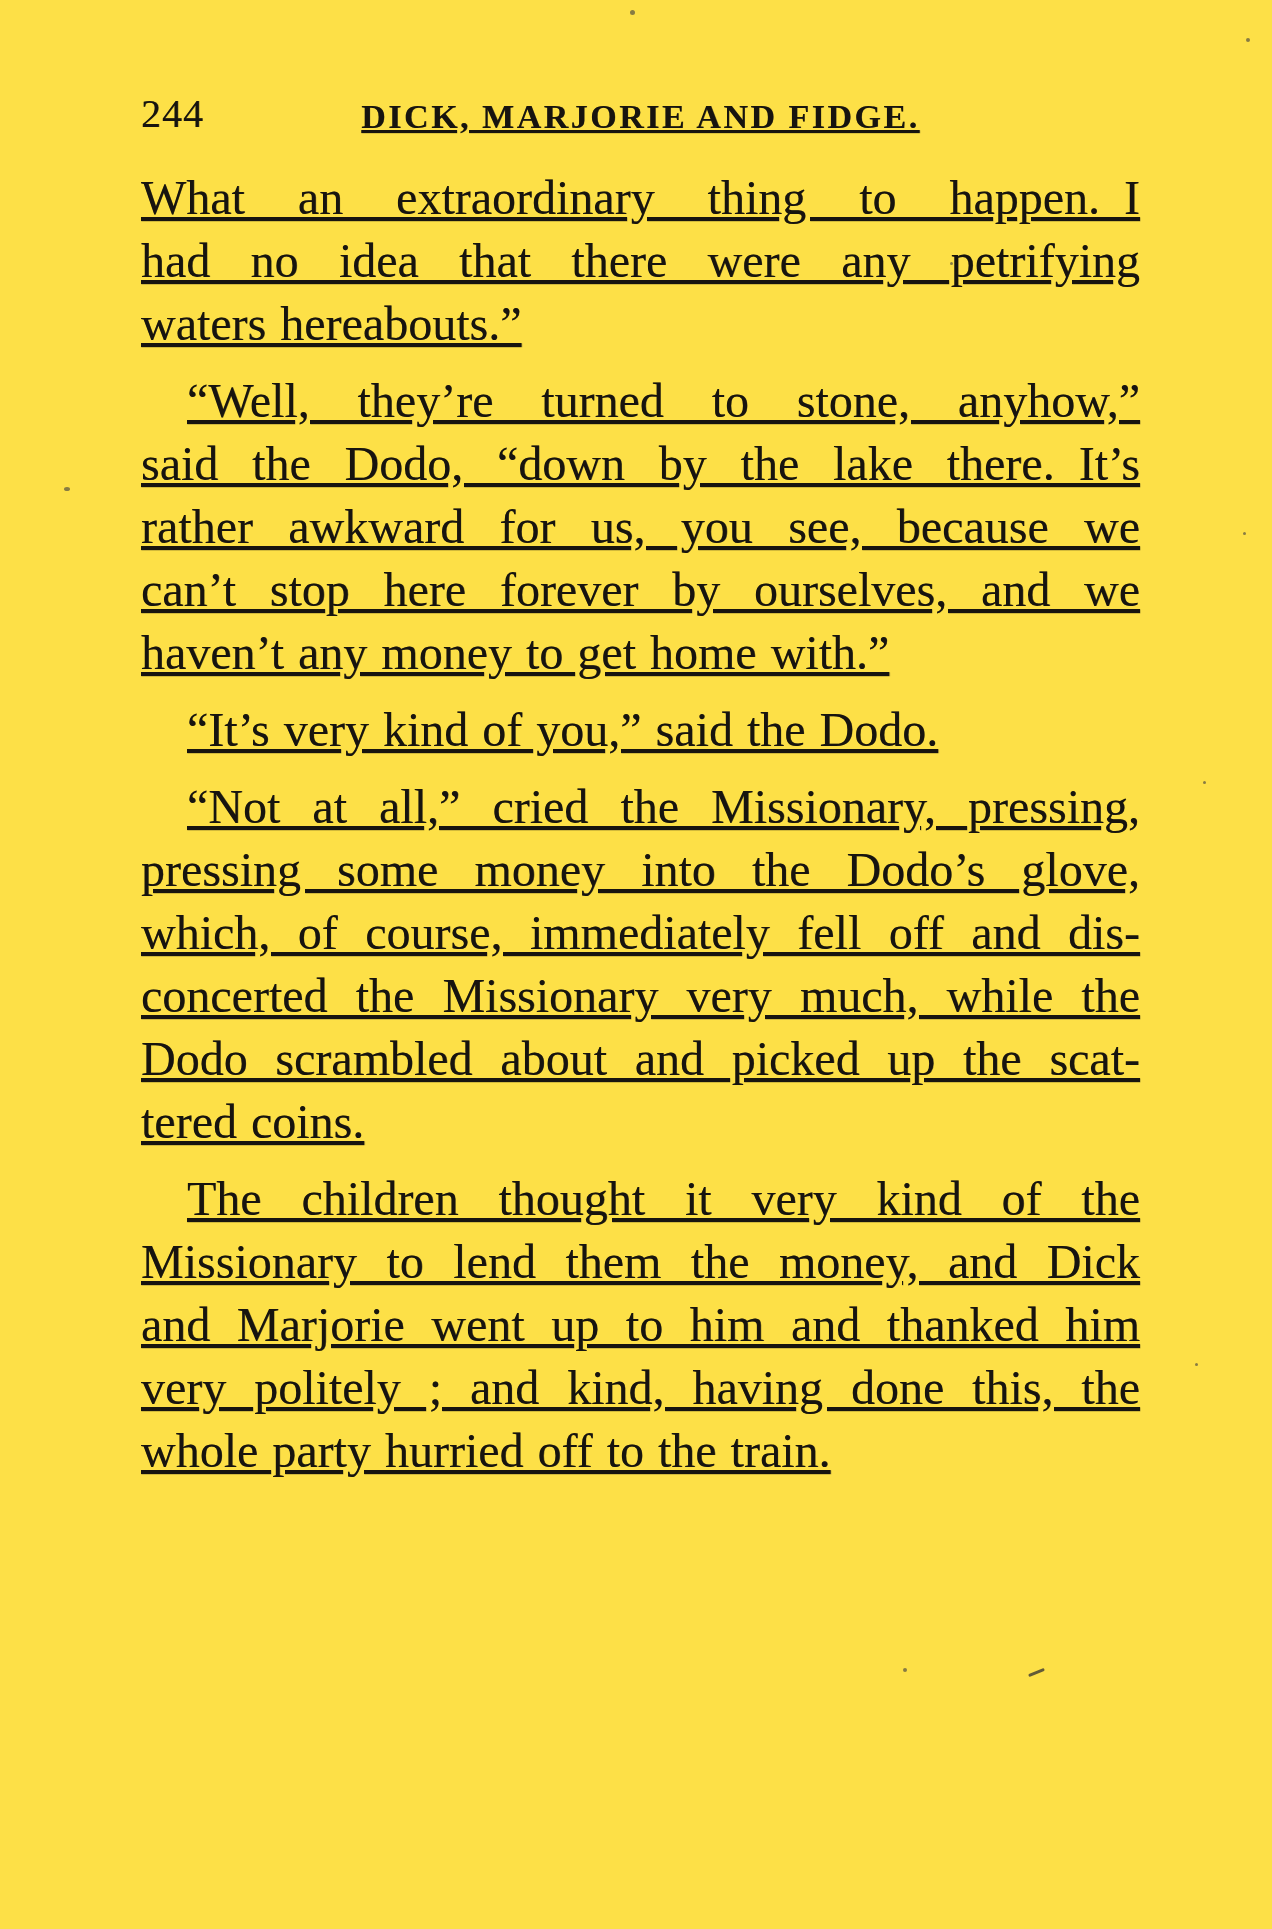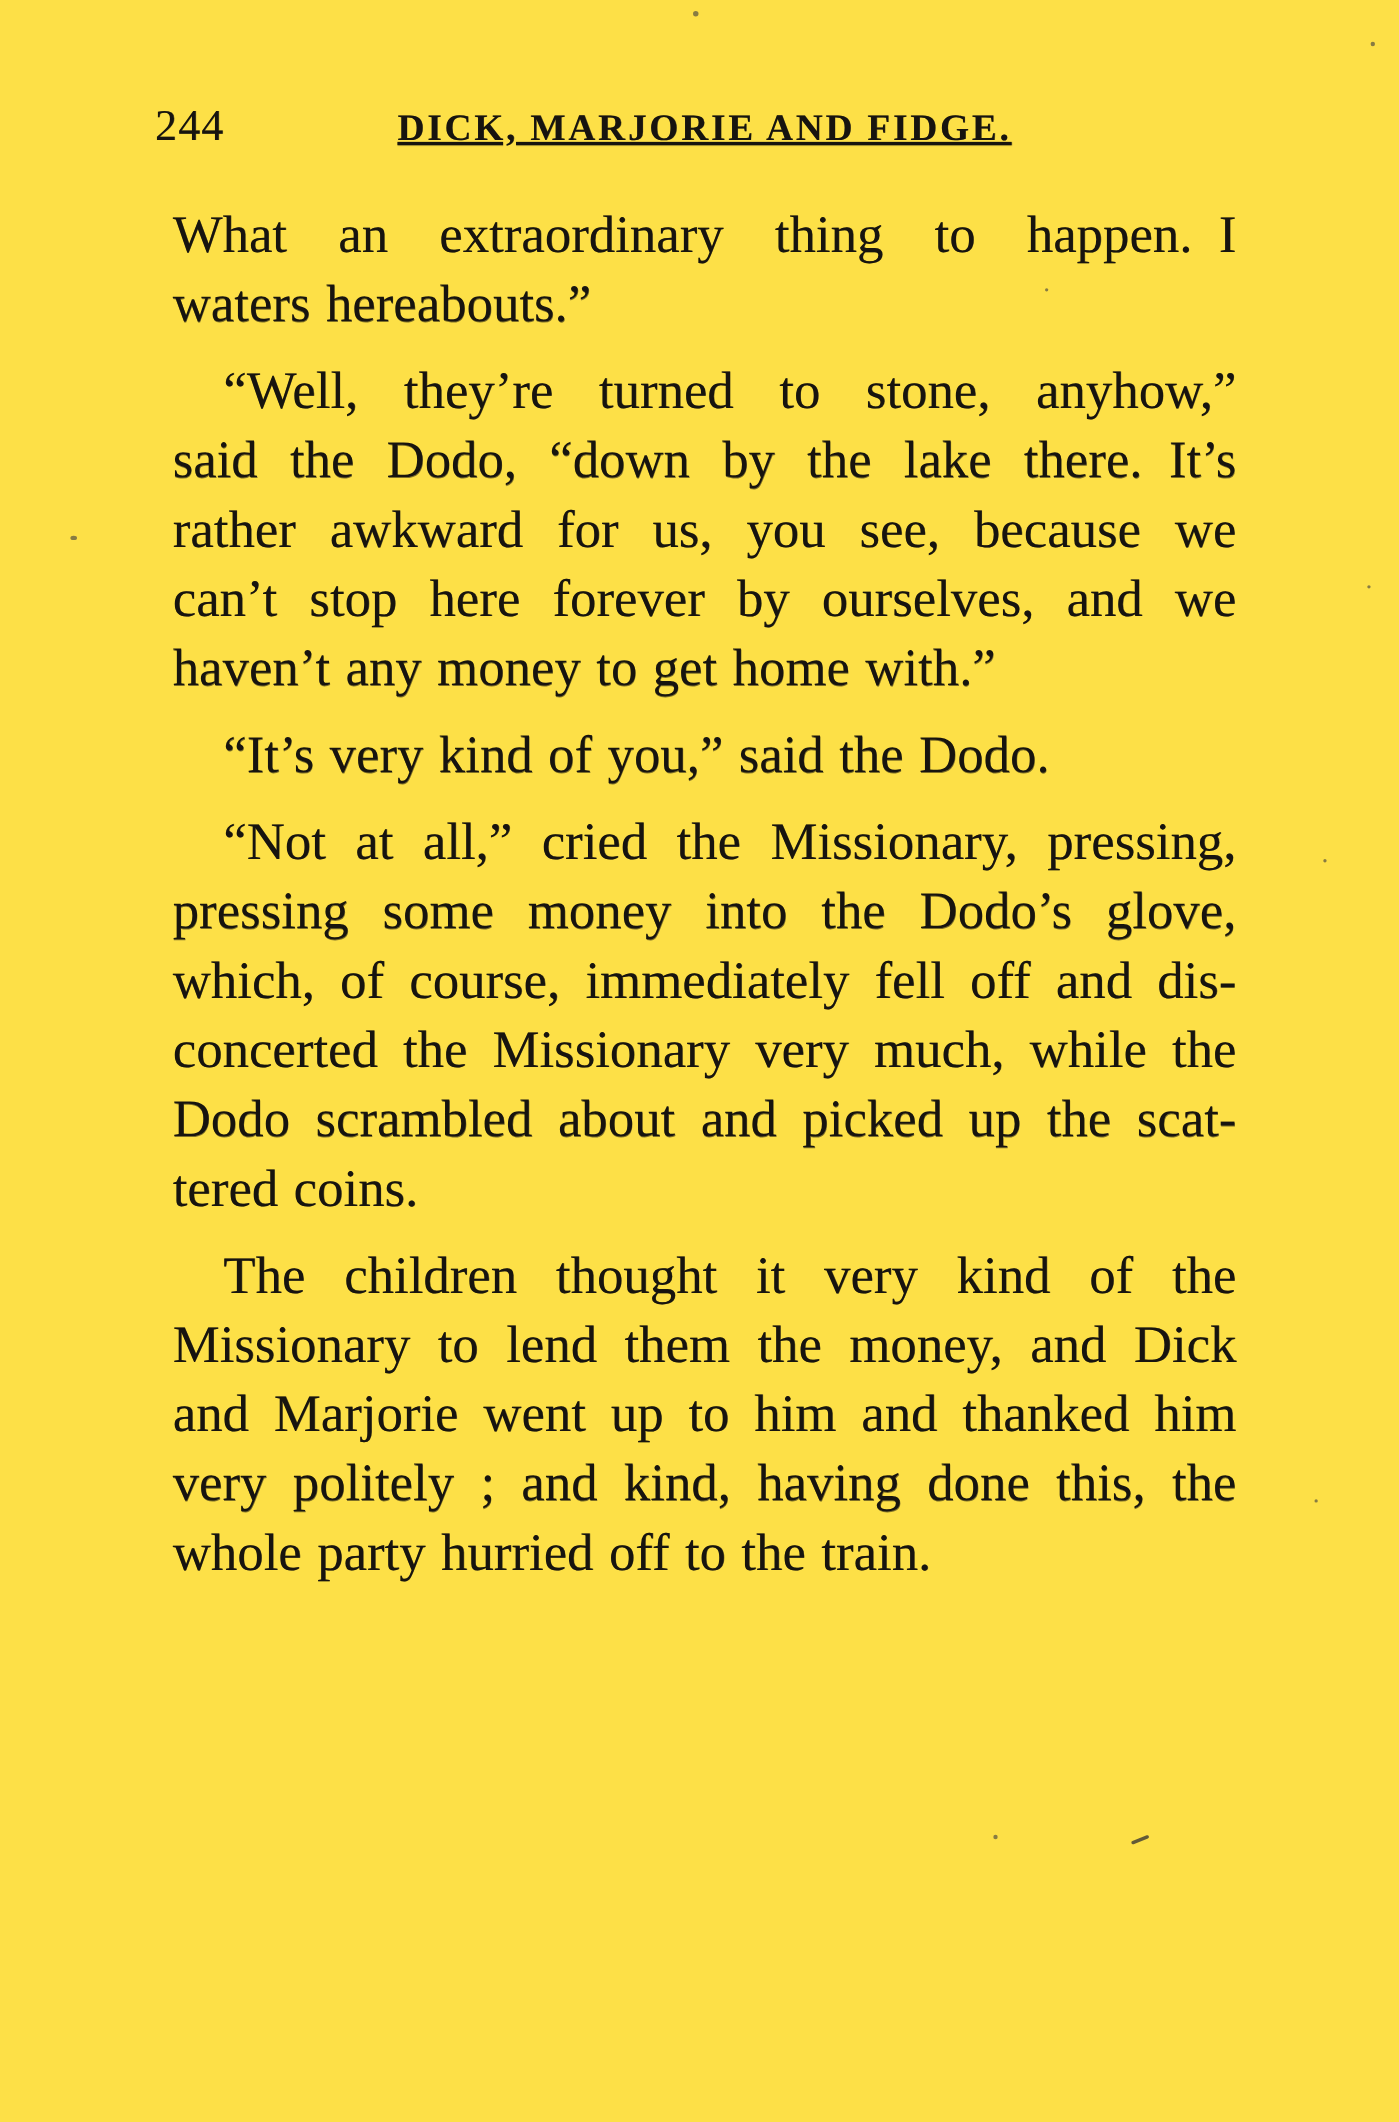--- a/index.html
+++ b/index.html
@@ -34,21 +34,21 @@
     text-shadow:0.3px 0.3px 0.4px rgba(23,20,15,0.5);
     text-decoration:underline;
   }
   
   .textblock {
     position:absolute; left:141px; top:166px; width:999px;
     font-size:48px; line-height:63px;
     word-spacing:2px;
     text-shadow:0.35px 0.35px 0.45px rgba(23,20,15,0.55);
   }
-  .para { margin:16px; }
+  .para { margin:0;text-decoration:underline; }
   .para + .para { margin-top:14px; }
   .para.ind .ln:first-child { text-indent:46px; }
   .ln {
     text-align:justify;
     text-align-last:justify;
     white-space:normal;
   }
   .ln.end { text-align-last:left; }
   
   .speck {
@@ -68,20 +68,21 @@
 
   <div class="header">
     <div class="folio">244</div>
     <div class="running-title">DICK, MARJORIE AND FIDGE.</div>
   </div>
 
   <div class="textblock">
 
     <p class="para">
       <span class="ln" style="display:block">What an extraordinary thing to happen. I</span>
+      <span class="ln" style="display:block">had no idea that there were any petrifying</span>
       <span class="ln end" style="display:block">waters hereabouts.”</span>
     </p>
 
     <p class="para ind">
       <span class="ln" style="display:block">“Well, they’re turned to stone, anyhow,”</span>
       <span class="ln" style="display:block">said the Dodo, “down by the lake there. It’s</span>
       <span class="ln" style="display:block">rather awkward for us, you see, because we</span>
       <span class="ln" style="display:block">can’t stop here forever by ourselves, and we</span>
       <span class="ln end" style="display:block">haven’t any money to get home with.”</span>
     </p>

